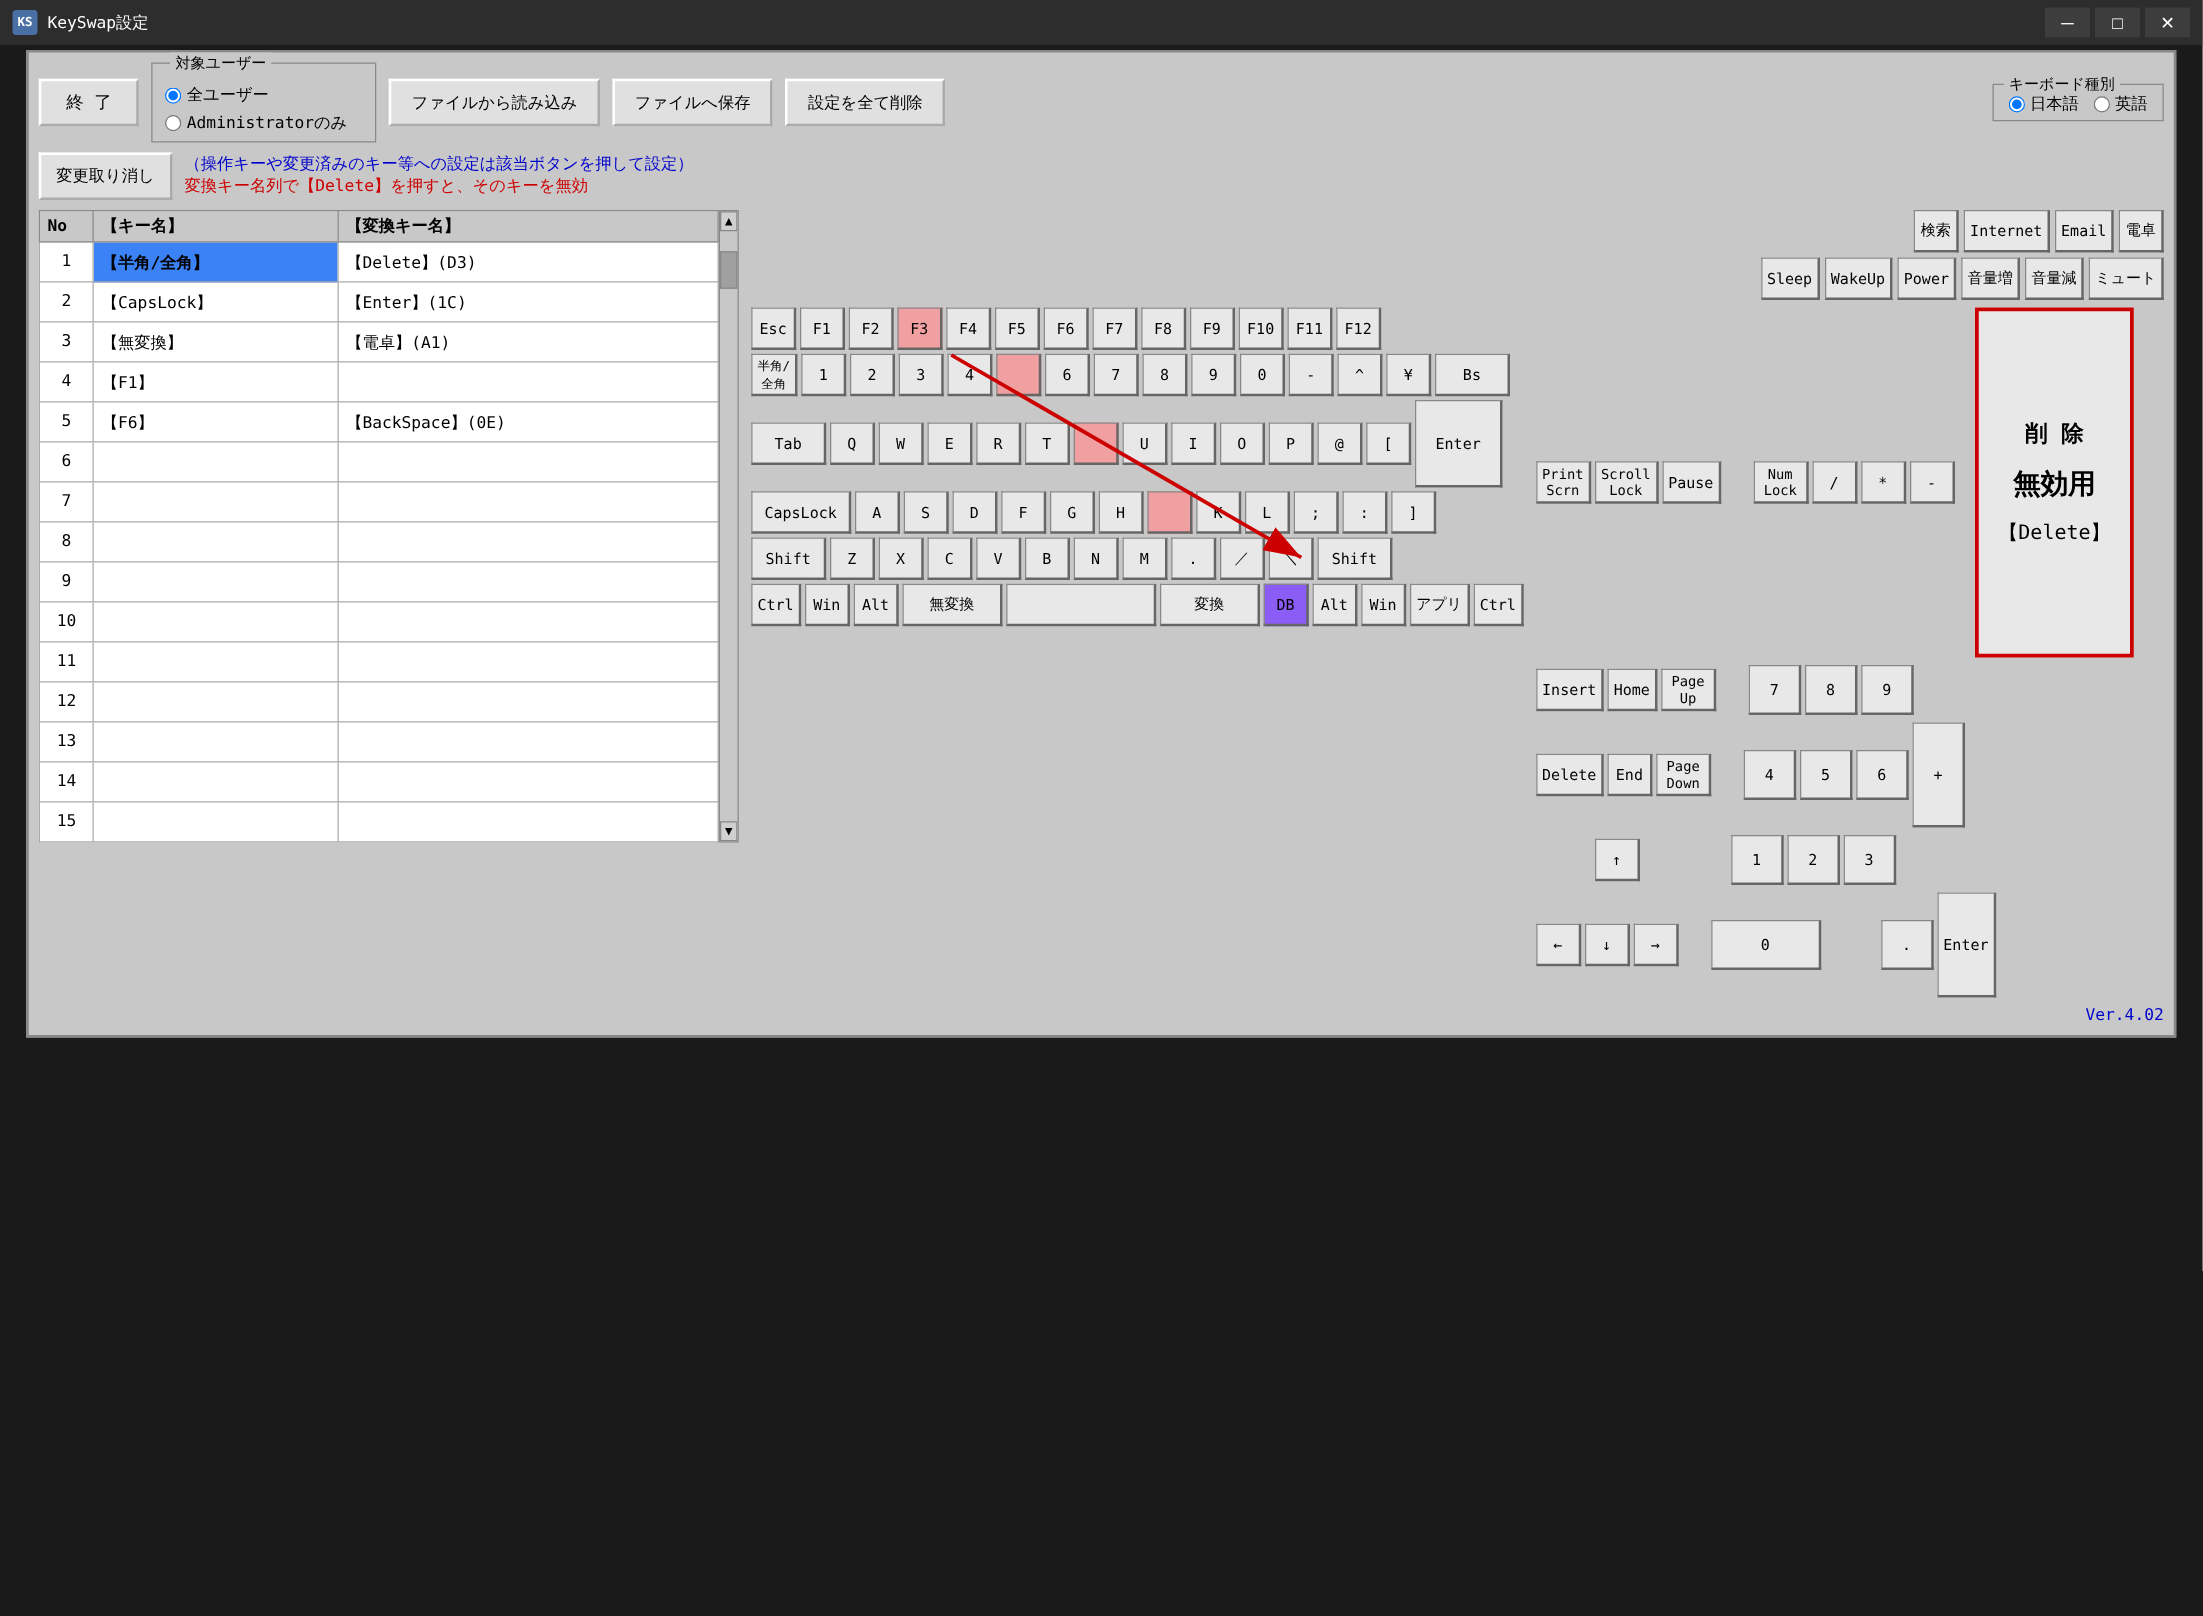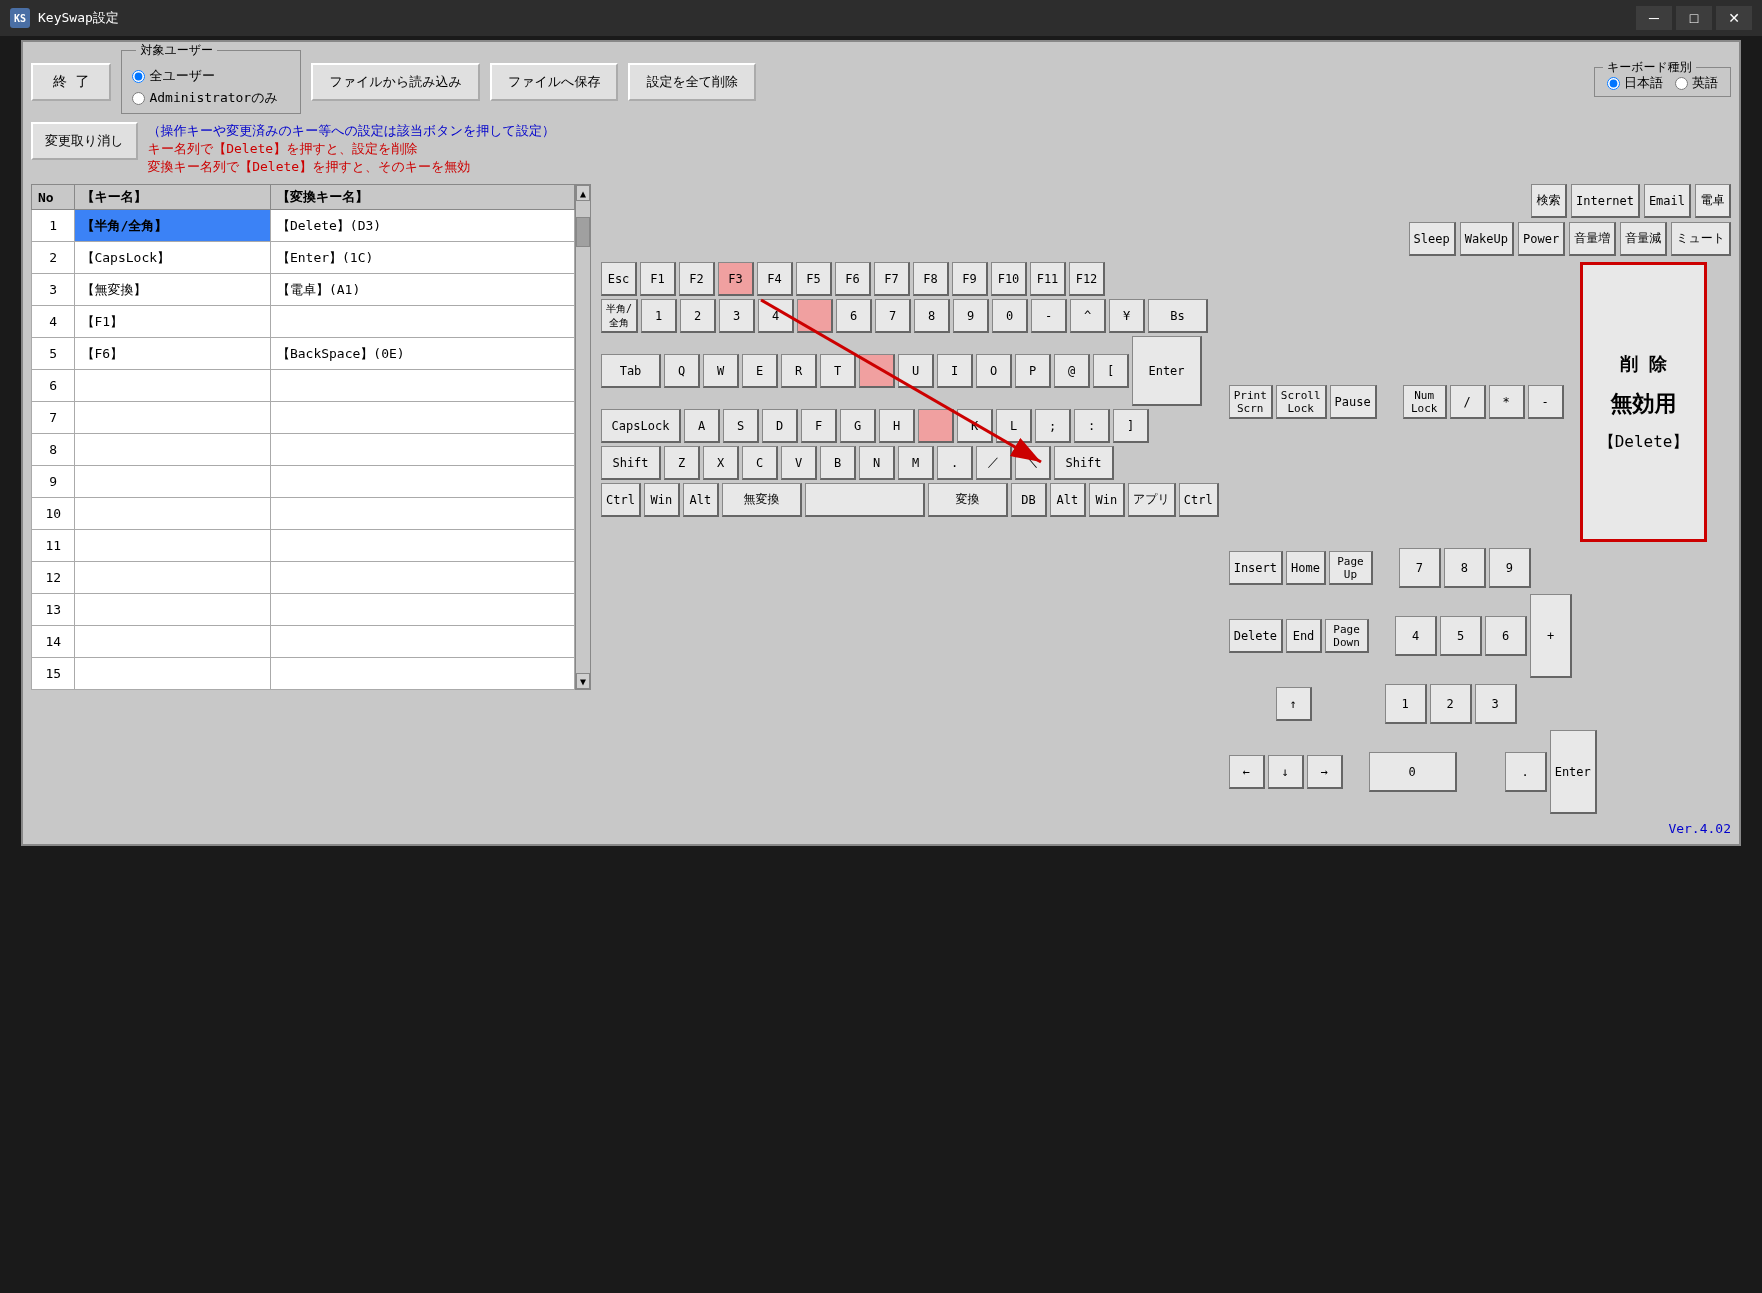--- a/index.html
+++ b/index.html
@@ -308,21 +308,20 @@
             <span>英語</span>
         </label>
       </div>
     </div>
   </div>
 
   <div style="display:flex; gap:10px; align-items:flex-start; margin-bottom:8px;">
     <button class="btn" style="padding:8px 12px; white-space:nowrap; align-self:flex-start;">変更取り消し</button>
     <div class="info-area">
       <div class="info-blue">（操作キーや変更済みのキー等への設定は該当ボタンを押して設定）</div>
-      <div class="info-red">キー名列で【Delete】を押すと、設定を削除</div>
       <div class="info-red">変換キー名列で【Delete】を押すと、そのキーを無効</div>
     </div>
   </div>
 
   <div class="keyboard-section">
 
     <div class="table-area">
       <div style="display:flex;">
         <table class="key-table">
           <thead>
@@ -523,21 +522,21 @@
             <button class="key wide">Shift</button>
           </div>
 
           <div class="key-row">
             <button class="key">Ctrl</button>
             <button class="key">Win</button>
             <button class="key">Alt</button>
             <button class="key wider">無変換</button>
             <button class="key space-key" style="min-width:120px;"></button>
             <button class="key wider">変換</button>
-            <button class="key" style="background:#e5e5e5;">DB</button>
+            <button class="key" style="background:#8b5cf6;">DB</button>
             <button class="key">Alt</button>
             <button class="key">Win</button>
             <button class="key">アプリ</button>
             <button class="key">Ctrl</button>
           </div>
 
         </div>
 
         <svg style="position:absolute; left:0; top:0; width:100%; height:100%; pointer-events:none; z-index:10;">
 

